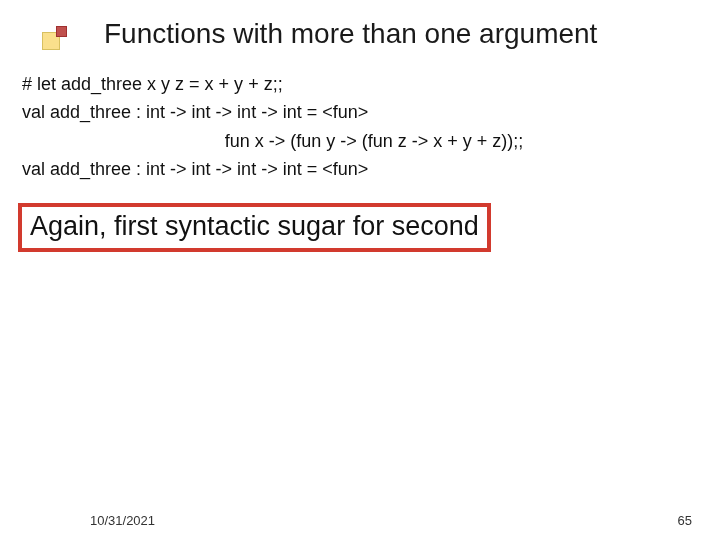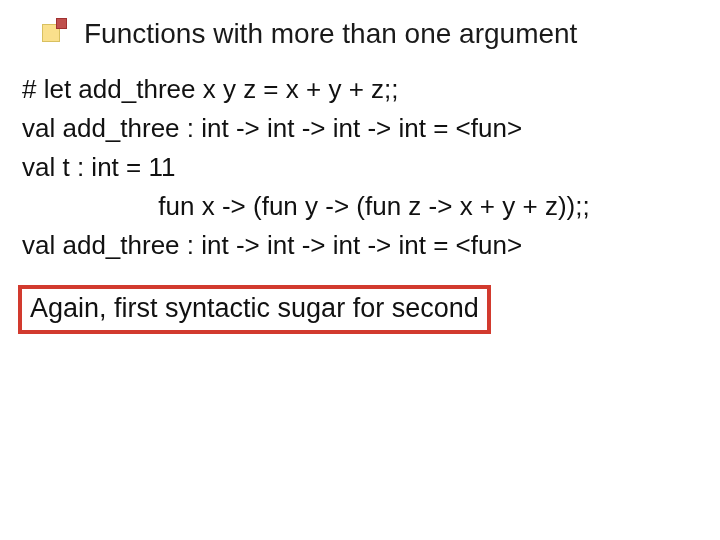--- a/index.html
+++ b/index.html
@@ -12,24 +12,25 @@
     overflow: hidden;
   }
   .slide {
     position: relative;
     width: 720px;
     height: 540px;
     box-sizing: border-box;
   }
   .title-row {
     display: flex;
-    align-items: flex-start;
+    align-items: flex-end;
     padding-top: 18px;
     padding-left: 42px;
     padding-right: 32px;
+    gap: 20px;
   }
   .bullet-icon {
     width: 24px;
     height: 24px;
     margin-right: 18px;
     flex: 0 0 auto;
     position: relative;
   }
   .bullet-icon .big-sq {
     position: absolute;
@@ -51,21 +52,21 @@
   }
   .title-text {
     font-size: 28px;
     color: #1a1a1a;
     font-family: Verdana, Arial, sans-serif;
     white-space: nowrap;
   }
   .body {
     padding: 22px 18px 0 22px;
     font-family: Verdana, Arial, sans-serif;
-    font-size: 26px;
+    font-size: 18px;
     color: #111;
     line-height: 1.35;
   }
   .body .line {
     white-space: nowrap;
     margin-bottom: 4px;
   }
   .indent {
     padding-left: 24px;
     text-align: center;
@@ -104,23 +105,26 @@
     <span class="bullet-icon">
       <span class="big-sq"></span>
       <span class="small-sq"></span>
     </span>
     <span class="title-text">Functions with more than one argument</span>
   </div>
 
   <div class="body">
     <div class="line"># let add_three x y z = x + y + z;;</div>
     <div class="line">val add_three : int -&gt; int -&gt; int -&gt; int = &lt;fun&gt;</div>
-    <div class="line">val t : int = 11</div>
     <div class="line indent">fun x -&gt; (fun y -&gt; (fun z -&gt; x + y + z));;</div>
     <div class="line">val add_three : int -&gt; int -&gt; int -&gt; int = &lt;fun&gt;</div>
   </div>
 
   <div class="highlight-box">
     <span class="highlight-text">Again, first syntactic sugar for second</span>
   </div>
 
+  <div class="footer">
+    <span>10/31/2021</span>
+    <span>65</span>
+  </div>
 
 </div>
 
 </body></html>

